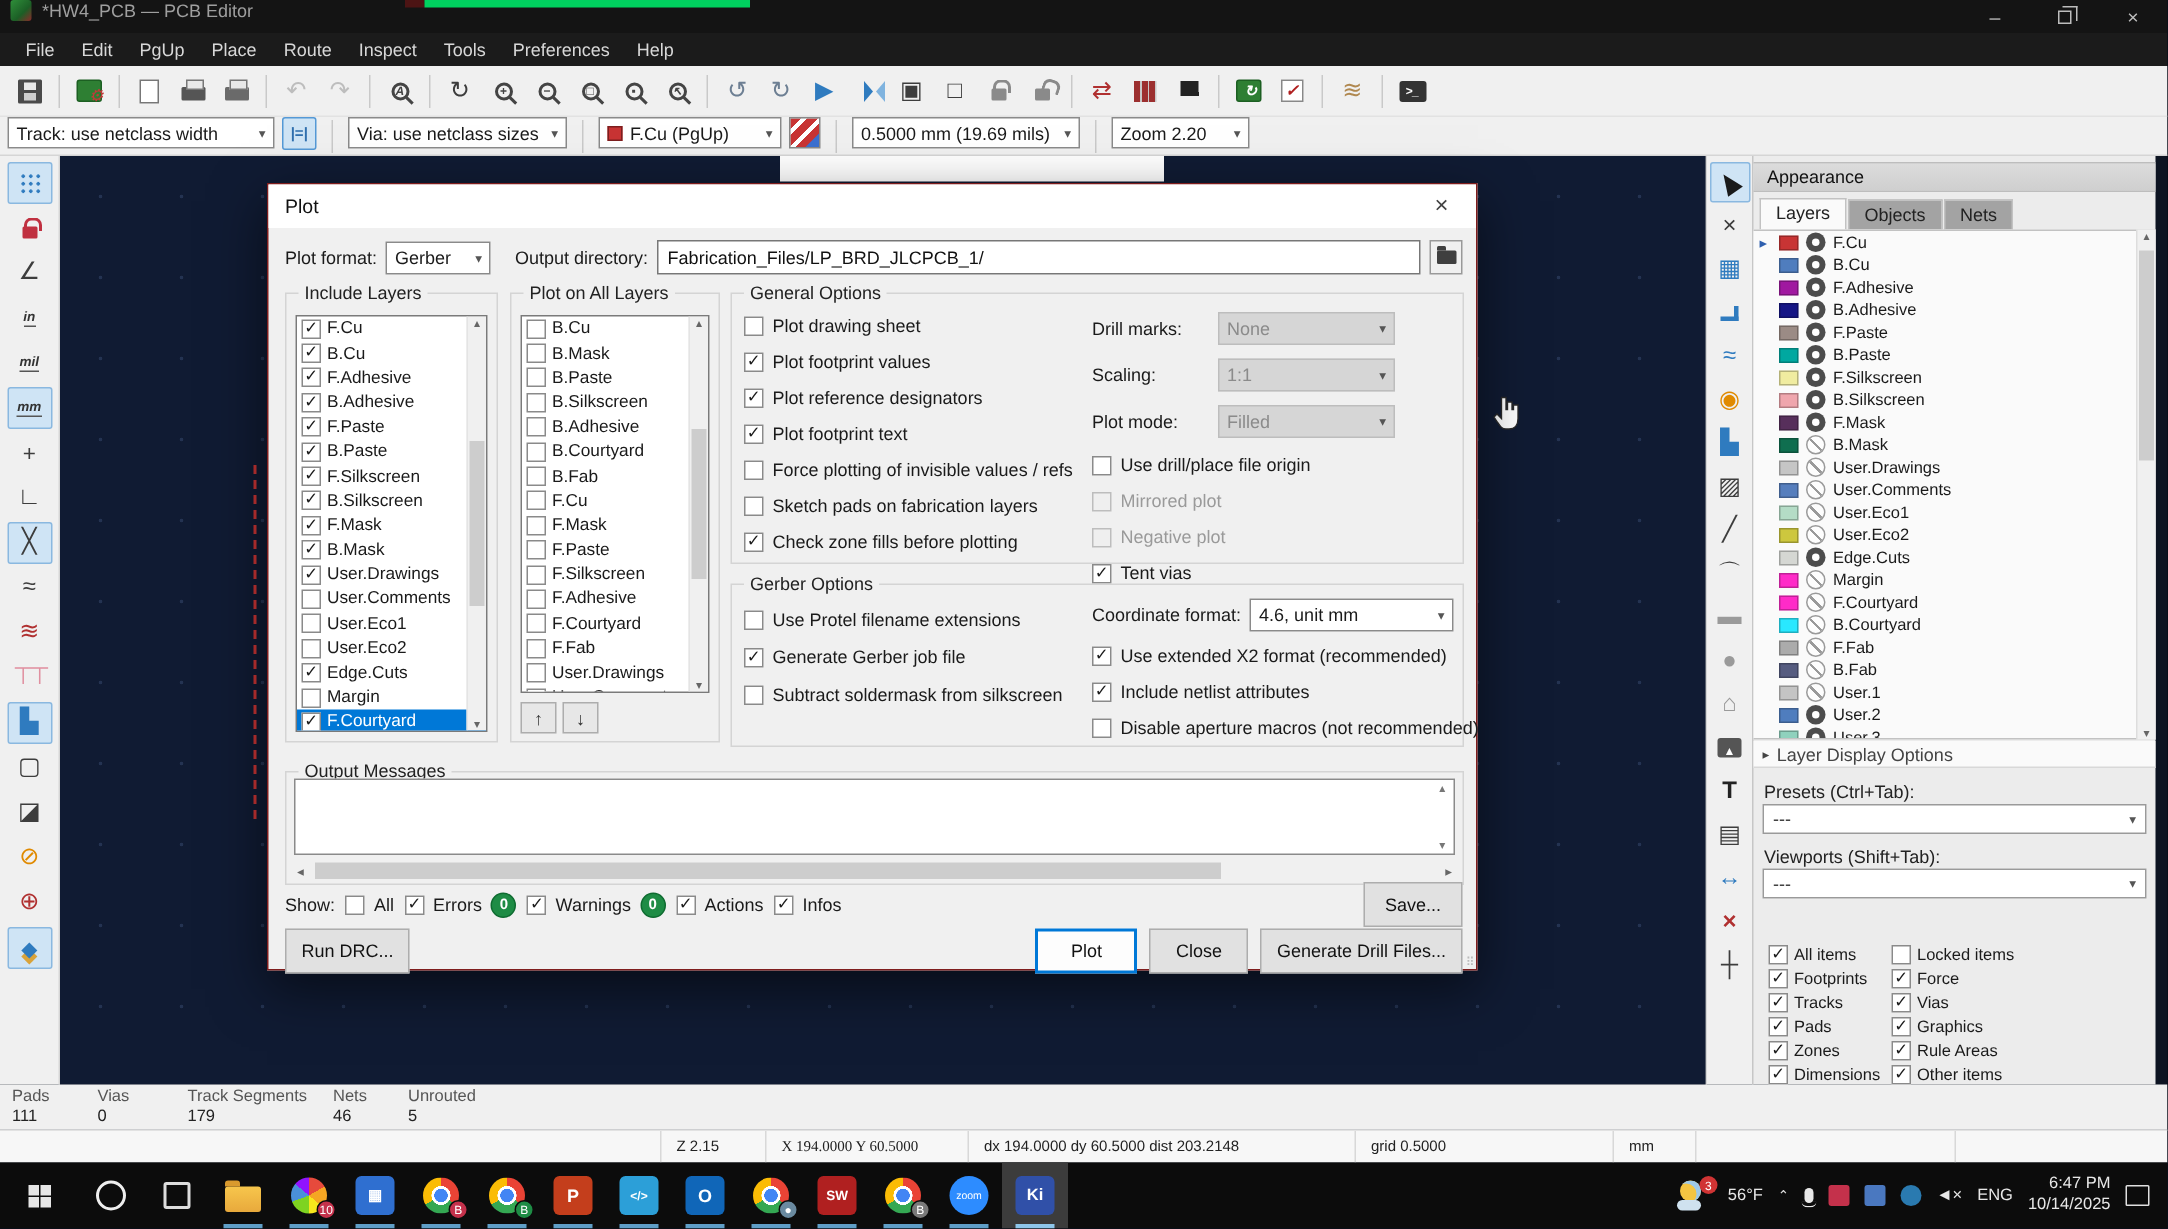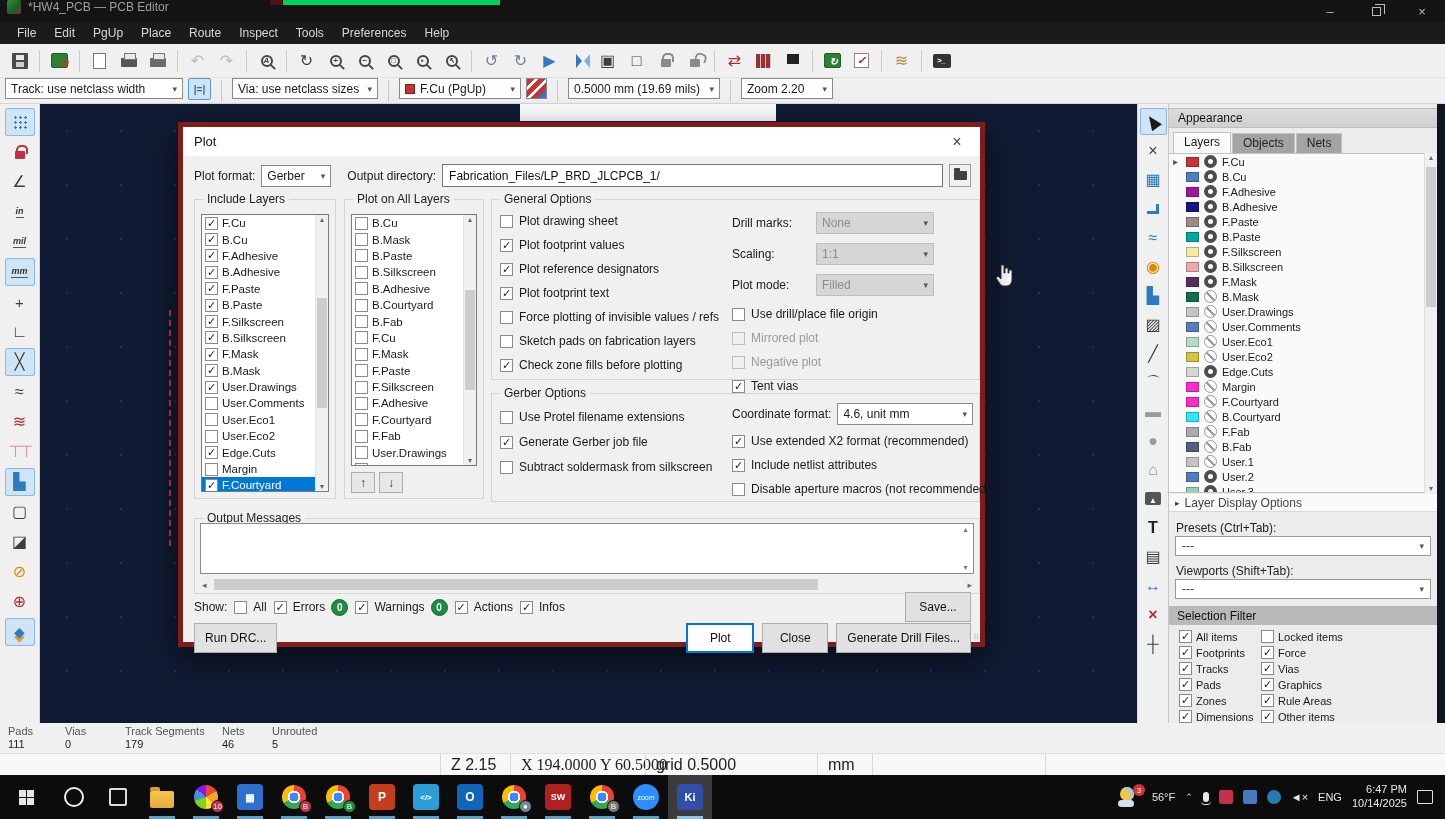--- a/index.html
+++ b/index.html
@@ -77,21 +77,21 @@
 .right-rail .raili{width:27px;height:27px}
 .raili.active{background:#cfe4f5;border-color:#8ab8e0}
 
 
 .canvas{position:absolute;left:40px;top:104px;right:308px;bottom:96px;background:#101b33;background-image:radial-gradient(#243352 1px,transparent 1.4px);background-size:54px 54px}
 .sheetstrip{position:absolute;left:480px;top:0;width:256px;height:17px;background:#fff}
 .redline{position:absolute;left:129px;top:206px;height:236px;width:0;border-left:2px dashed #c83434}
 .handcur{position:absolute;left:955px;top:160px}
 
 
-.dlg{position:absolute;left:178px;top:122px;width:807px;height:525px;background:#f0f0f0;border:5px solid #7f1d1d;box-shadow:0 12px 34px rgba(0,0,0,.55)}
+.dlg{position:absolute;left:178px;top:122px;width:807px;height:525px;background:#f0f0f0;border:1px solid #7f1d1d;box-shadow:0 12px 34px rgba(0,0,0,.55)}
 .dlg:after{content:"⠿";position:absolute;right:1px;bottom:0;color:#bbb;font-size:8px}
 .dlg-title{height:29px;background:#fff;display:flex;align-items:center;padding-left:11px;font-size:13px;color:#111}
 .dlg-close{margin-left:auto;width:46px;height:29px;display:flex;align-items:center;justify-content:center;font-size:16px;color:#444}
 .dlg-row1{position:absolute;left:11px;right:9px;top:37px;height:23px;display:flex;align-items:center;gap:6px}
 .dsel{height:22px;background:#fff;border:1px solid #8a8a8a;display:flex;align-items:center;padding:0 5px;gap:6px}
 .dsel .chev,.pcombo .chev{margin-left:auto;font-size:9px;color:#555}
 .dsel.dis{background:#d6d6d6;color:#8b8b8b;border-color:#bdbdbd}
 .dinput{flex:1;height:23px;background:#fff;border:1px solid #777;display:flex;align-items:center;padding:0 6px;color:#111}
 .folderbtn{width:22px;height:23px;background:#f0f0f0;border:1px solid #999;display:flex;align-items:center;justify-content:center}
 .folderglyph{width:13px;height:9px;background:#3f3f3f;border-radius:1px;position:relative}
@@ -150,21 +150,21 @@
 .plabel{position:absolute;left:7px;color:#222}
 .pcombo{position:absolute;left:6px;right:6px;height:20px;background:#fff;border:1px solid #9a9a9a;display:flex;align-items:center;padding:0 6px;color:#333}
 .sfheader{position:absolute;left:0;right:0;top:502px;height:19px;background:#b9b9b9;display:flex;align-items:center;padding-left:8px;color:#111}
 .sfgrid{position:absolute;left:10px;right:4px;top:526px;display:grid;grid-template-columns:82px auto;row-gap:3px;font-size:11px}
 .sfitem{display:flex;align-items:center;gap:4px;white-space:nowrap}
 
 
 .status1{position:absolute;left:0;right:0;top:723px;height:30px;background:#f0f0f0;display:flex;padding:2px 0 0 8px}
 .scount{display:flex;flex-direction:column;font-size:11px}
 .scount .l{color:#555}.scount .v{color:#222;margin-top:1px}
-.status2{position:absolute;left:0;right:0;top:753px;height:22px;background:#f7f7f7;border-top:1px solid #e2e2e2;display:flex;align-items:center;font-size:16px;color:#222}
+.status2{position:absolute;left:0;right:0;top:753px;height:22px;background:#f7f7f7;border-top:1px solid #e2e2e2;display:flex;align-items:center;font-size:10px;color:#222}
 .s2cell{height:100%;display:flex;align-items:center;padding-left:10px;border-left:1px solid #d8d8d8;white-space:nowrap}
 .s2sp{flex:none;width:440px;border:none}
 
 
 .taskbar{position:absolute;left:0;right:0;top:775px;height:44px;background:#0c0c0c;display:flex;align-items:center}
 .start{width:52px;height:44px;display:flex;align-items:center;justify-content:center}
 .winlogo{width:15px;height:15px;display:grid;grid-template-columns:7px 7px;grid-template-rows:7px 7px;gap:1px}
 .winlogo i{background:#e6e6e6}
 .searchbox{width:268px;height:33px;background:#2a2a2a;border:1px solid #4a4a4a;display:flex;align-items:center;gap:8px;padding:0 9px;color:#c9c9c9}
 .smag{width:9px;height:9px;border:2px solid #ddd;border-radius:50%;position:relative}
@@ -972,21 +972,20 @@
     <span class="plabel" style="top:417px">Presets (Ctrl+Tab):</span>
     <div class="pcombo" style="top:432px">
         <span>---</span>
         <span class="chev">▾</span>
       </div>
     <span class="plabel" style="top:460px">Viewports (Shift+Tab):</span>
     <div class="pcombo" style="top:475px">
         <span>---</span>
         <span class="chev">▾</span>
       </div>
-    <div class="sfheader">Selection Filter</div>
     <div class="sfgrid" id="sfgrid">
         <span class="sfitem">
           <span class="cb">✓</span>
           <span>All items</span>
         </span>
         <span class="sfitem">
           <span class="cb"></span>
           <span>Locked items</span>
         </span>
         <span class="sfitem">
@@ -1051,20 +1050,21 @@
       </div>
       <div class="scount" style="width: 80px;">
         <span class="l">Unrouted</span>
         <span class="v">5</span>
       </div>
     </div>
   <div class="status2" id="status2">
       <div class="s2cell s2sp"></div>
       <div class="s2cell" style="width: 70px;">Z 2.15</div>
       <div class="s2cell" style="width: 135px; font-family: Liberation Serif, serif;">X 194.0000  Y 60.5000</div>
+      <div class="s2cell" style="width: 258px;">dx 194.0000  dy 60.5000  dist 203.2148</div>
       <div class="s2cell" style="width: 172px;">grid 0.5000</div>
       <div class="s2cell" style="width: 55px;">mm</div>
       <div class="s2cell" style="width: 173px;"></div>
       <div class="s2cell" style="width: 142px;"></div>
     </div>
 
   <div class="taskbar">
     <div class="start">
         <span class="winlogo">
           <i></i>

